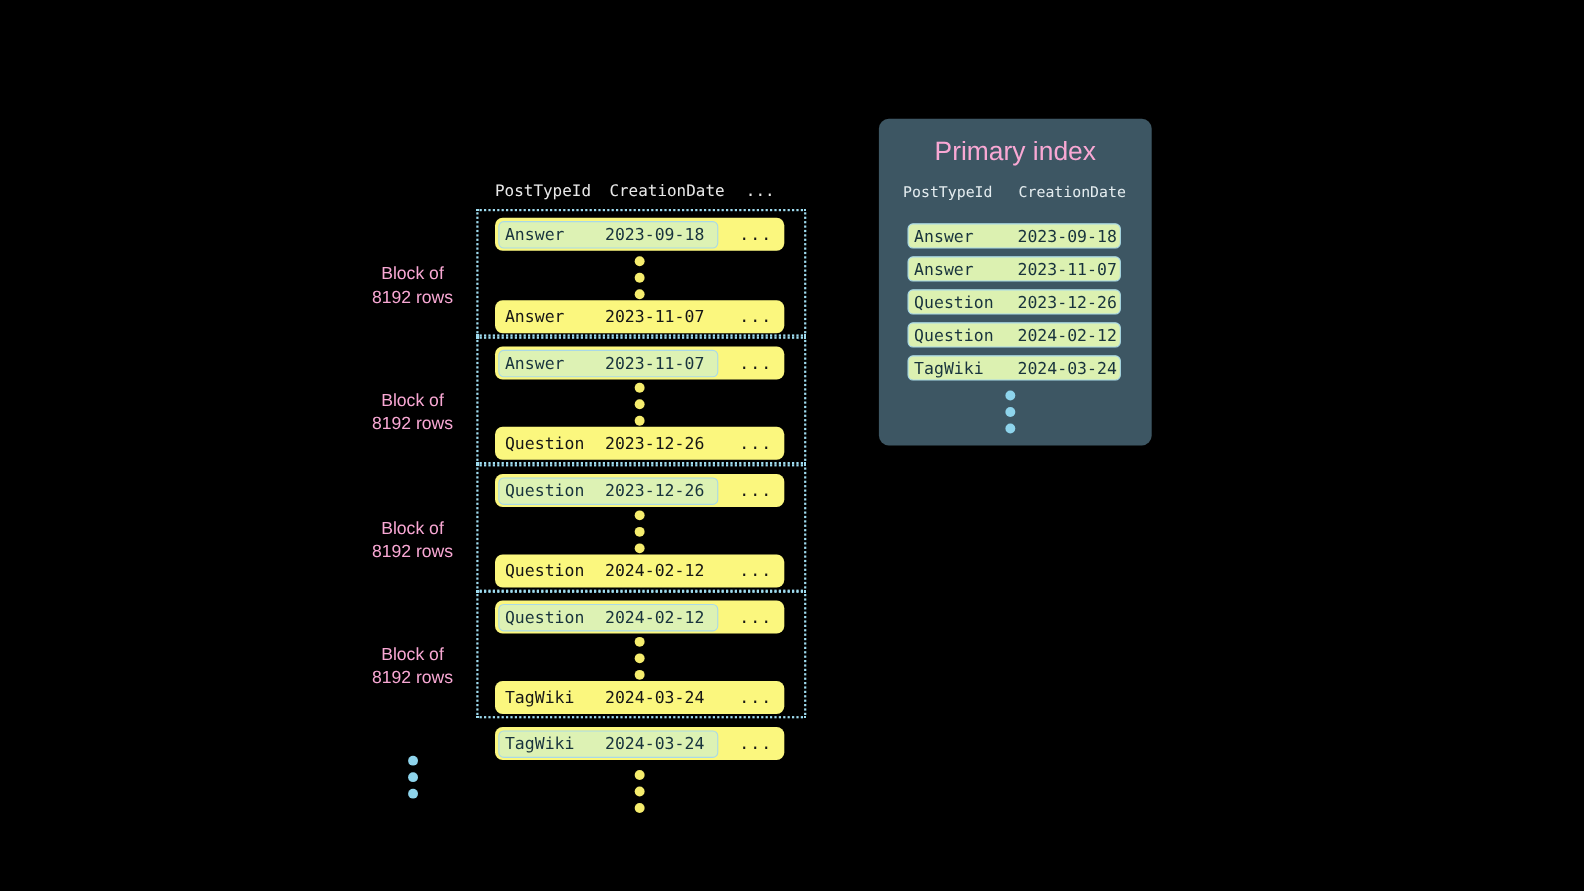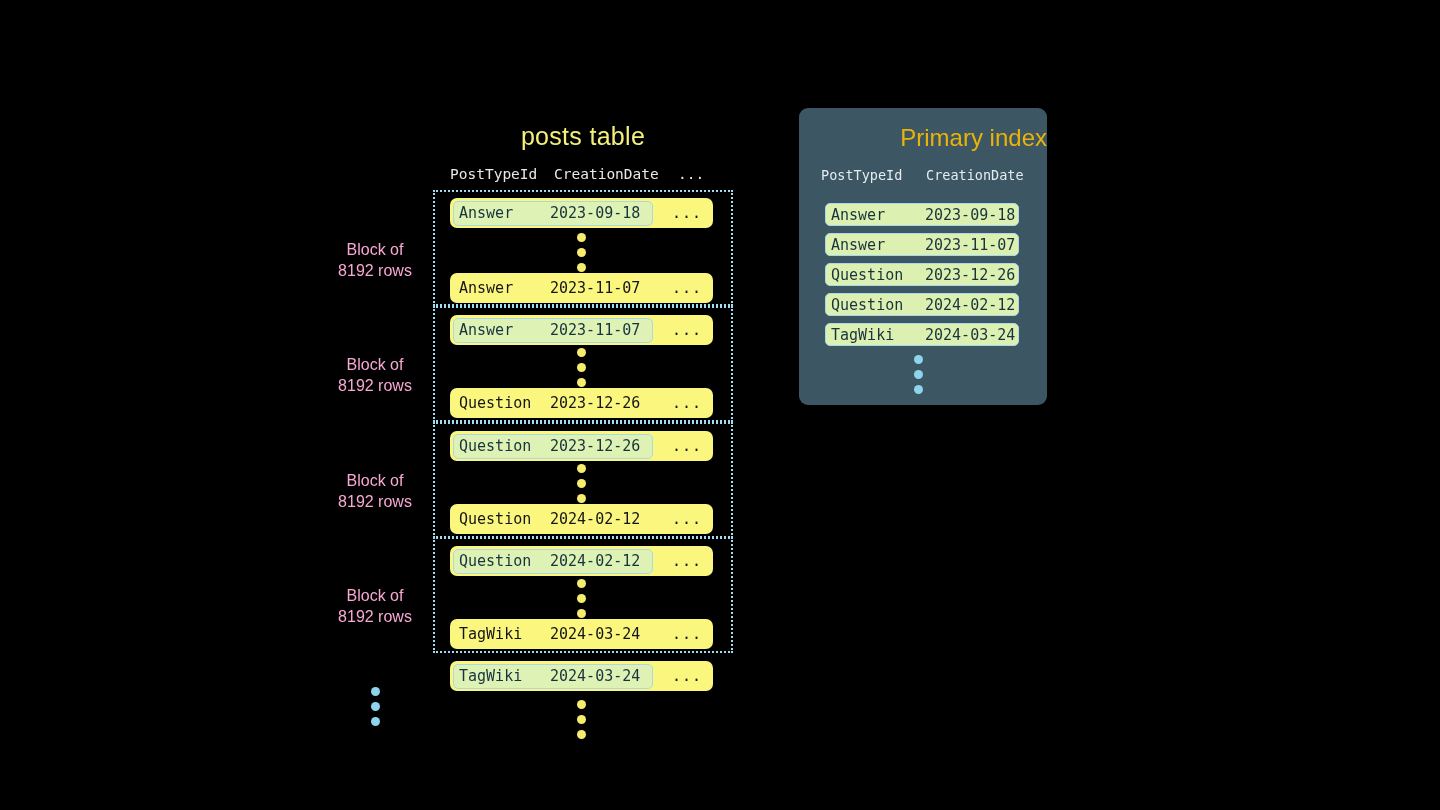--- a/index.html
+++ b/index.html
@@ -128,22 +128,22 @@
     width: 248px;
     height: 297px;
     background: #3d5663;
     border-radius: 9px;
   }
   .index-title {
     position: absolute;
     left: 0;
     top: 16px;
     width: 248px;
-    text-align: right;
-    color: #eab308;
+    text-align: center;
+    color: #f9a8d4;
     font-size: 24px;
     font-family: "Liberation Sans", sans-serif;
   }
   .index-colheaders {
     position: absolute;
     left: 22px;
     top: 59px;
     width: 205px;
     height: 20px;
     font-family: "DejaVu Sans Mono", monospace;
@@ -172,21 +172,20 @@
     white-space: nowrap;
   }
   .index-row .ic-type { left: 5px; }
   .index-row .ic-date { left: 99px; }
 </style>
 </head>
 <body>
 
 <div class="stage">
 
-  <div class="posts-title">posts table</div>
 
   <div class="posts-colheaders">
     <span class="ch-type">PostTypeId</span>
     <span class="ch-date">CreationDate</span>
     <span class="ch-dots">...</span>
   </div>
 
   <div class="block" style="top:190px;height:116px;"></div>
   <div class="block-label" style="left:300px;top:239px;">
     <div>Block of</div>

